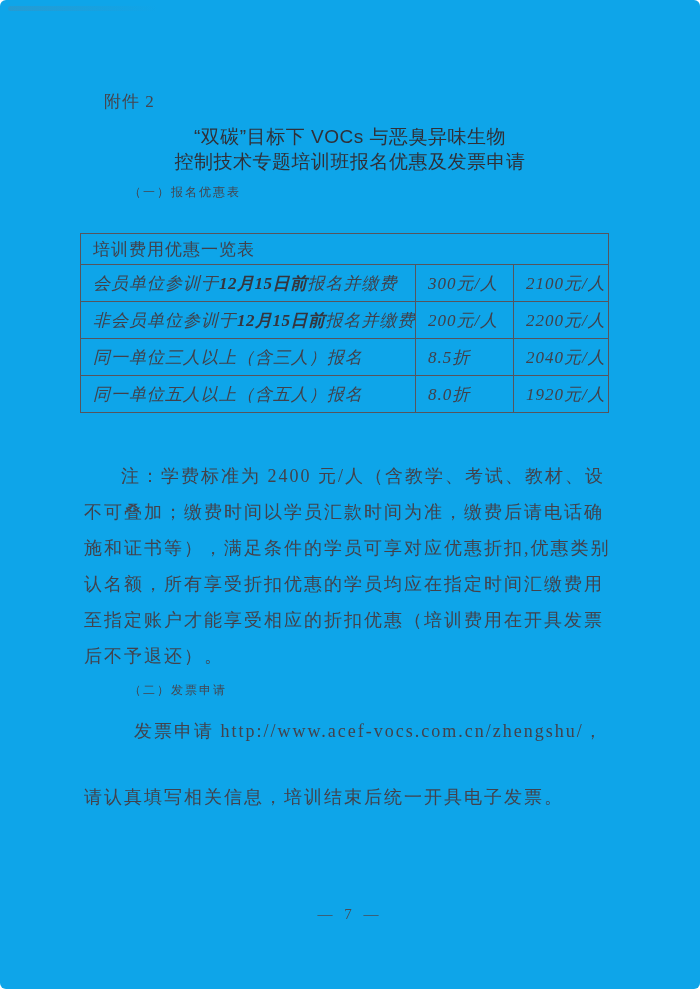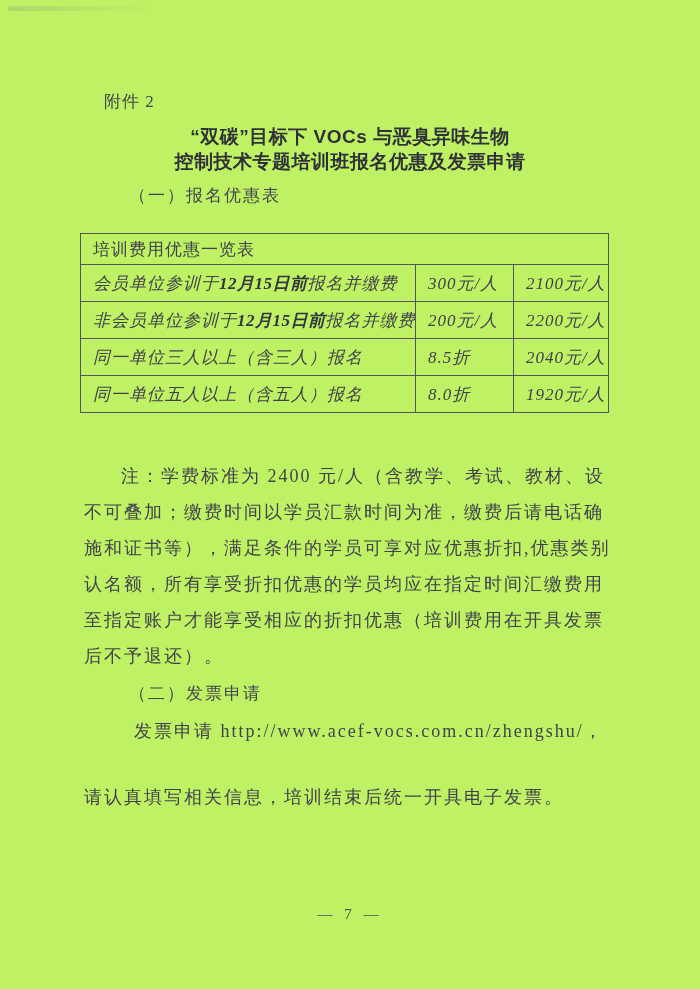--- a/index.html
+++ b/index.html
@@ -1,42 +1,43 @@
 <!DOCTYPE html>
 <html><head>
 <meta charset="utf-8">
 <style>
   html, body { margin:0; padding:0; }
   .page {
     position: relative;
     width: 700px;
     height: 989px;
-    background: #bef264;
+    background: #0ea5e9;
     font-family: "Liberation Serif", "DejaVu Serif", serif;
     color: #40404a;
     overflow: hidden;
+    border-radius: 6px;
   }
   .scan-artifact {
     position: absolute; left: 8px; top: 6px; width: 150px; height: 5px;
     background: linear-gradient(90deg, rgba(120,120,130,.22), rgba(120,120,130,0));
     border-radius: 3px;
   }
   .attachment {
     position: absolute; left: 104px; top: 90px;
     font-size: 17px; letter-spacing: 1px; color: #45454e;
   }
   .title {
     position: absolute; left: 0; right: 0; top: 124px;
     text-align: center;
     font-family: "Liberation Sans", "DejaVu Sans", sans-serif;
-    font-weight: 700; font-size: 19px; line-height: 25px;
+    font-weight: 400; font-size: 19px; line-height: 25px;
     color: #303038; letter-spacing: 0.5px;
   }
   .sec-heading {
-    position: absolute; font-size: 17px; letter-spacing: 2px; color: #45454e;
+    position: absolute; font-size: 12px; letter-spacing: 2px; color: #45454e;
   }
   .sec1 { left: 129px; top: 184px; }
   .sec2 { left: 129px; top: 682px; }
   table.fee-table {
     position: absolute; left: 80px; top: 233px;
     width: 528px; border-collapse: collapse; table-layout: fixed;
   }
   table.fee-table td {
     border: 1.5px solid #55555e;
     font-size: 17px; letter-spacing: 1px;

